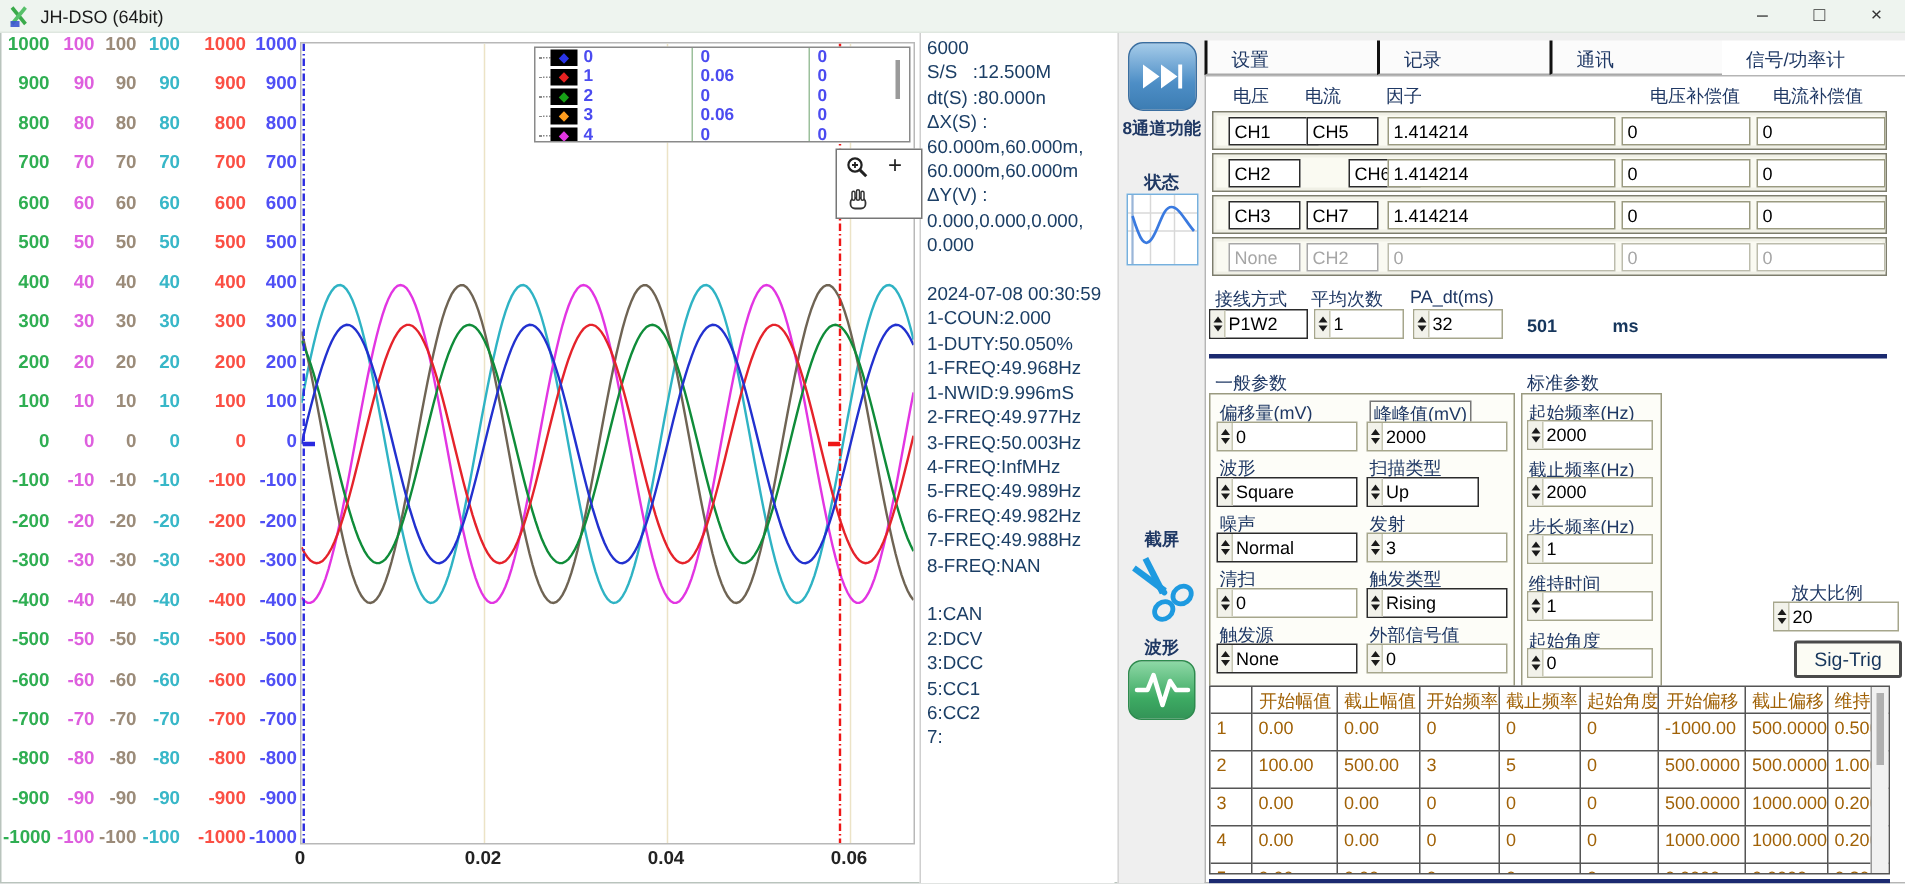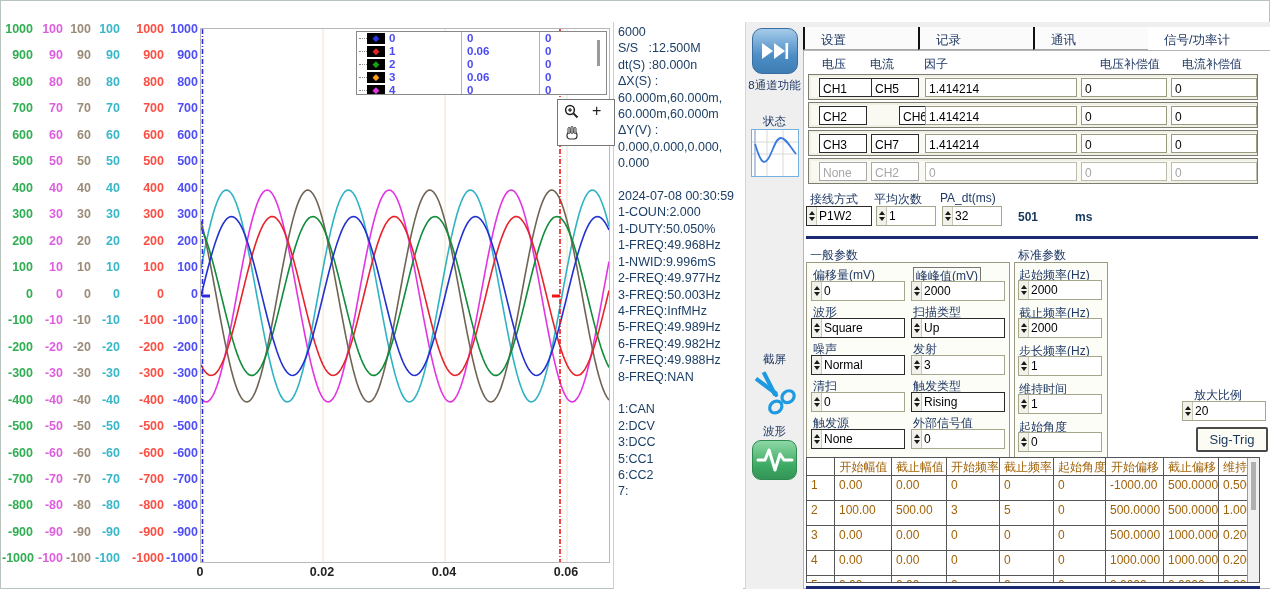--- a/index.html
+++ b/index.html
@@ -32,21 +32,21 @@
   .zoomtools{position:absolute;left:356px;top:70px;width:58px;height:47px;background:#fff;border:1px solid #777;z-index:4;}
   .zt-mag{position:absolute;left:5px;top:3px;} .zt-plus{position:absolute;left:34px;top:2px;font-size:16px;color:#222;} .zt-hand{position:absolute;left:5px;top:24px;}
   .xlabels{position:absolute;left:0;top:565px;width:620px;height:16px;}
   .xlabels span{position:absolute;transform:translateX(-50%);font-size:12.5px;font-weight:700;color:#222;}
   
   .measure{position:absolute;left:613px;top:22px;width:130px;bottom:0;border-left:1px solid #cfcfcf;background:#fff;}
   .measure pre{margin:2px 0 0 4px;font-family:"Liberation Sans",sans-serif;font-size:12.5px;line-height:16.4px;color:#1c3f66;white-space:pre;}
   
   .rightpanel{position:absolute;left:745px;top:22px;width:525px;bottom:0;background:#efefef;border-left:1px solid #d6d6d6;}
   .strip{position:absolute;left:0;top:0;width:57px;bottom:0;}
-  .strip-label{position:absolute;left:0;width:100%;text-align:center;font-size:11.5px;color:#1f3864;white-space:nowrap;overflow:hidden;}
+  .strip-label{position:absolute;left:0;width:100%;text-align:center;font-size:11.5px;color:#1f3864;white-space:nowrap;overflow:hidden;font-weight:bold;}
   .ff-btn{position:absolute;left:6px;top:6px;width:46px;height:46px;border-radius:10px;background:linear-gradient(#a5cbe9,#4d8ec6 60%,#3d7db3);border:1px solid #3a6ea0;display:flex;align-items:center;justify-content:center;}
   .status-icon{position:absolute;left:5px;top:107px;width:48px;height:48px;background:#fff;border:1px solid #76b0dd;}
   .scissors{position:absolute;left:7px;top:346px;width:44px;height:48px;transform:rotate(-40deg);}
   .wave-btn{position:absolute;left:6px;top:418px;width:45px;height:40px;border-radius:9px;background:linear-gradient(#8ed8a6,#3daa63 65%,#339457);border:1px solid #2e8a4e;display:flex;align-items:center;justify-content:center;}
   .tabs{position:absolute;left:57px;top:5px;height:23px;display:flex;}
   .tab{width:115px;border-left:2px solid #111;border-bottom:1px solid #a8a8a8;background:#fbfbfb;color:#1f3864;font-size:12.5px;padding:5px 0 0 16px;}
   .tab.active{width:123px;border-left:none;border-bottom:none;background:#fff;}
   .content{position:absolute;left:57px;top:28px;width:468px;bottom:0;background:#fff;border:1px solid #b5b5b5;border-right:none;}
   .lbl{position:absolute;font-size:12px;color:#1f3864;white-space:nowrap;}
   .lbl.boxed{border:1px solid #777;padding:0 2px;}
@@ -72,20 +72,35 @@
   .tcell.hdr{height:18px;padding-top:1px;text-align:center;}
   .tscroll{position:absolute;right:0;top:0;bottom:0;width:12px;background:#f1f1f1;border-left:1px solid #999;}
   .tthumb{position:absolute;left:3px;top:4px;width:5px;height:48px;background:#b0b0b0;}
   .navyline{position:absolute;left:2px;top:535px;width:454px;height:3px;background:#1b2a70;}
 </style>
 </head>
 <body>
 
 <div class="window">
 
+  <div class="titlebar">
+    <span class="app-icon">
+      <svg width="16" height="16" viewBox="0 0 16 16">
+        <path d="M3,2 L12,13" stroke="#3aaa4a" stroke-width="2.4" fill="none"></path>
+        <path d="M12,2 L3,13" stroke="#57c06a" stroke-width="2.4" fill="none"></path>
+        <rect x="2" y="11" width="6" height="4" fill="#3a57d0" opacity="0.9"></rect>
+      </svg>
+    </span>
+    <span class="title-text">JH-DSO (64bit)</span>
+    <div class="win-controls">
+      <span class="win-btn">–</span>
+      <span class="win-btn">□</span>
+      <span class="win-btn">×</span>
+    </div>
+  </div>
 
   <div class="axis-stack" id="axis-stack">
       <div class="axis-col" style="width: 31px; color: rgb(47, 174, 82);">
         <span>1000</span>
         <span>900</span>
         <span>800</span>
         <span>700</span>
         <span>600</span>
         <span>500</span>
         <span>400</span>
@@ -482,21 +497,21 @@
           </div>
           <span class="lbl" style="left: 6px; top: 41px;">波形</span>
           <div class="spin combo" style="left: 4px; top: 55px; width: 94px;">
             <span class="arrows">
               <i class="u"></i>
               <i class="d"></i>
             </span>
             <input value="Square" style="">
           </div>
           <span class="lbl" style="left: 106px; top: 41px;">扫描类型</span>
-          <div class="spin combo" style="left: 104px; top: 55px; width: 94px;">
+          <div class="spin combo" style="left: 104px; top: 55px; width: 75px;">
             <span class="arrows">
               <i class="u"></i>
               <i class="d"></i>
             </span>
             <input value="Up" style="">
           </div>
           <span class="lbl" style="left: 6px; top: 78px;">噪声</span>
           <div class="spin combo" style="left: 4px; top: 92px; width: 94px;">
             <span class="arrows">
               <i class="u"></i>

